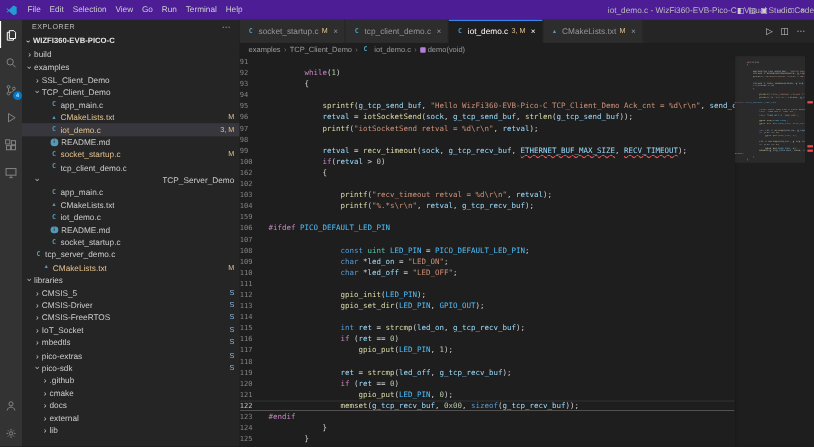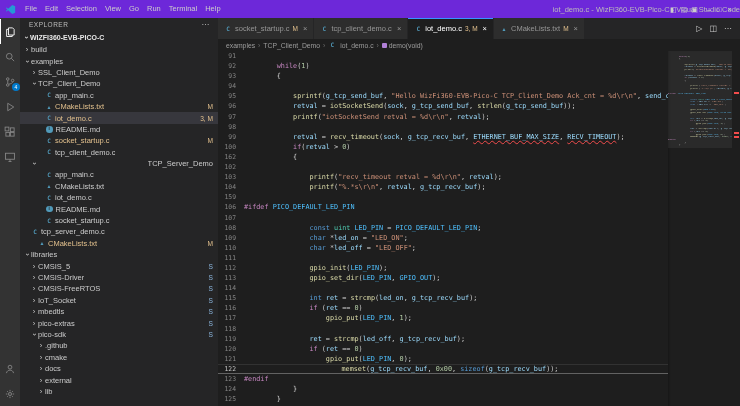--- a/index.html
+++ b/index.html
@@ -1,18 +1,18 @@
 <!DOCTYPE html>
 <html><head>
 <meta charset="utf-8">
 <style>
   *{margin:0;padding:0;box-sizing:border-box;}
   html,body{width:740px;height:406px;overflow:hidden;background:#1e1e1e;font-family:"Liberation Sans",sans-serif;}
   
-  .titlebar{display:flex;align-items:center;height:18px;background:#6d28d9;color:#cccccc;font-size:7.5px;position:relative;}
+  .titlebar{display:flex;align-items:center;height:18px;background:#4c1d95;color:#cccccc;font-size:7.5px;position:relative;}
   .vslogo{width:11px;height:11px;margin:0 5px 0 5px;flex:none;}
   .menubar{display:flex;z-index:2;}
   .menu-item{padding:0 4px;line-height:18px;cursor:default;}
   .win-title{position:absolute;left:0;right:0;text-align:right;color:#bbbbbb;pointer-events:none;}
   .titlebar-right{margin-left:auto;display:flex;align-items:center;gap:4px;padding-right:5px;z-index:2;}
   .tb-icon{font-size:7px;color:#cccccc;padding:0 2px;cursor:default;}
   .tb-icon.win{font-size:7.5px;padding:0 3px;}
   
   .workbench{display:flex;height:388px;}
   .activitybar{width:20px;background:#333333;display:flex;flex-direction:column;align-items:center;padding-top:1px;flex:none;}
@@ -51,22 +51,22 @@
   .tab-actions{margin-left:auto;display:flex;align-items:center;gap:7px;padding:0 8px;color:#cccccc;}
   .ea-icon{font-size:8px;cursor:pointer;}
   .breadcrumbs{height:12px;display:flex;align-items:center;font-size:6.8px;color:#9d9d9d;padding-left:8px;gap:3px;background:#1e1e1e;}
   .bc-sep{color:#6e6e6e;}
   .bc-item{display:flex;align-items:center;gap:2px;cursor:pointer;}
   .sym-icon{display:inline-block;width:5px;height:5px;background:#b180d7;border-radius:1px;}
   
   .editor-wrap{flex:1;display:flex;min-height:0;position:relative;}
   .code-region{flex:1;overflow:hidden;font-family:"DejaVu Sans Mono",monospace;min-width:0;}
   .code-line{display:flex;height:10.1px;line-height:10.1px;white-space:pre;}
-  .code-line.current{box-shadow:inset 0 -1px 0 rgba(200,200,200,.4),inset 0 1px 0 rgba(200,200,200,.12);gap:32px;}
-  .lnum{width:26px;flex:none;text-align:right;padding-right:8px;color:#858585;font-size:6.4px;}
+  .code-line.current{box-shadow:inset 0 -1px 0 rgba(200,200,200,.4),inset 0 1px 0 rgba(200,200,200,.12);}
+  .lnum{width:26px;flex:none;text-align:left;padding-right:8px;color:#858585;font-size:6.4px;}
   .code-line.current .lnum{color:#c6c6c6;}
   .ltext{font-size:6.8px;color:#d4d4d4;}
   .tok-p{color:#d4d4d4}.tok-k{color:#569cd6}.tok-c{color:#c586c0}.tok-f{color:#dcdcaa}
   .tok-v{color:#9cdcfe}.tok-s{color:#ce9178}.tok-n{color:#b5cea8}.tok-m{color:#4fc1ff}
   .tok-t{color:#4ec9b0}.tok-d{color:#c586c0}
   .tok-e{color:#9cdcfe;text-decoration:underline wavy #f14c4c 1px;text-underline-offset:1px;}
   .minimap{width:64px;flex:none;position:relative;overflow:hidden;background:#1e1e1e;box-shadow:inset 2px 0 3px -2px rgba(0,0,0,.5);}
   .mm-content{padding-top:2px;font-family:"DejaVu Sans Mono",monospace;}
   .mm-line{height:2.7px;line-height:2.7px;font-size:2.3px;white-space:pre;overflow:hidden;}
   .mm-slider{position:absolute;left:0;right:0;top:0;height:97px;background:rgba(121,121,121,.14);}

